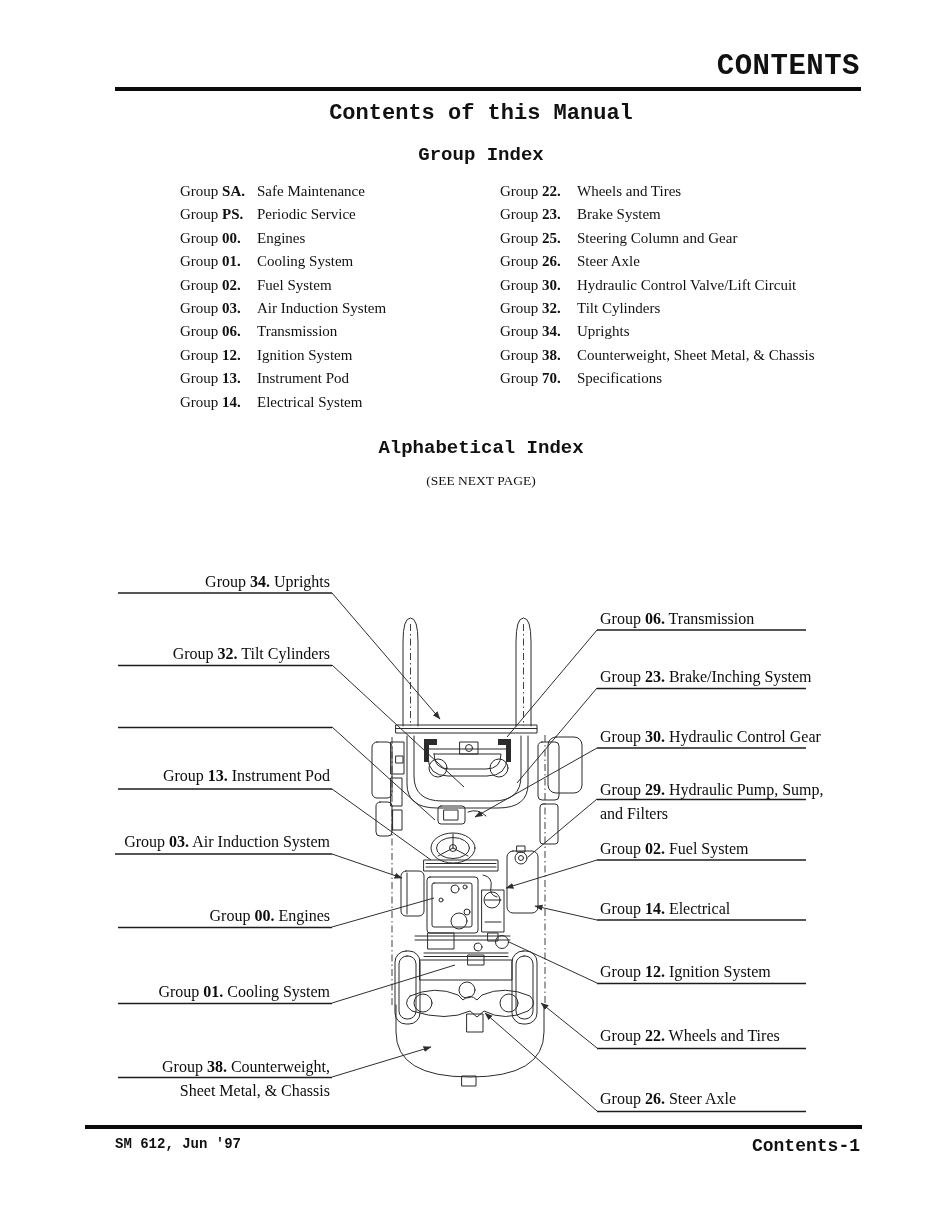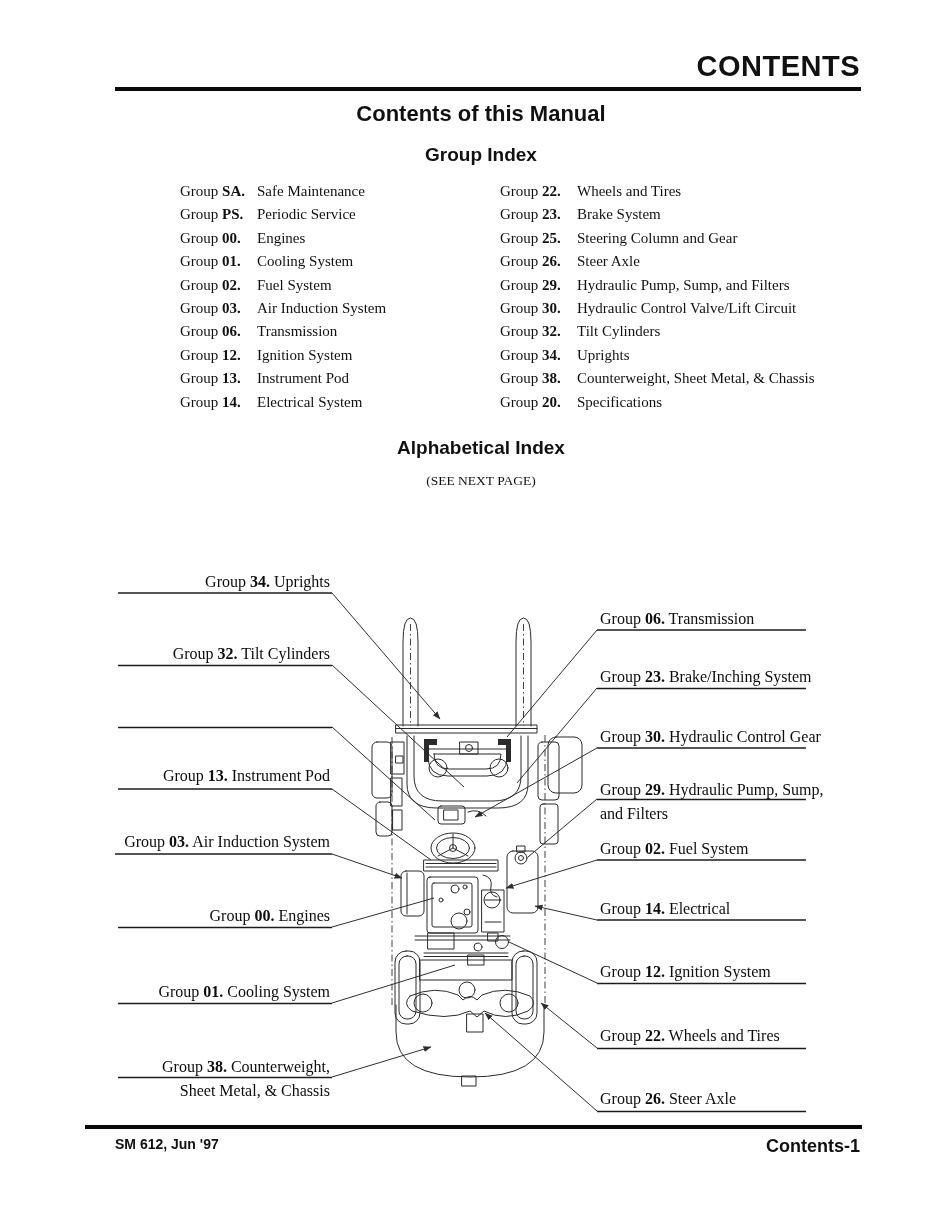--- a/index.html
+++ b/index.html
@@ -1,18 +1,18 @@
 <!DOCTYPE html>
 <html><head>
 <meta charset="utf-8">
 <style>
   html,body{margin:0;padding:0;background:#e8e8e8;}
   .page{position:relative;width:942px;height:1211px;background:#ffffff;margin:0 auto;overflow:hidden;color:#111;}
   .abs{position:absolute;}
-  .sansb{font-family:Liberation Sans, sans-serif;font-weight:bold;}
+  .sansb{font-family:Liberation Mono, monospace;font-weight:bold;}
   .serif{font-family:"Liberation Serif","DejaVu Serif",serif;}
   .ctr{left:20px;width:922px;text-align:center;}
   
   .doc-header{top:50px;right:82px;font-size:29px;letter-spacing:.5px;}
   .header-rule{top:87px;left:115px;width:746px;height:4px;background:#0a0a0a;}
   .main-title{top:101px;font-size:22px;}
   .section-h{font-size:19px;}
   .gi-head{top:144px;}
   .alpha-head{top:437px;}
   .alpha-note{top:473px;font-size:13.5px;}
@@ -61,26 +61,25 @@
     <div><span class="gi-lab"><span>Group</span> <b>12.</b></span><span>Ignition System</span></div>
     <div><span class="gi-lab"><span>Group</span> <b>13.</b></span><span>Instrument Pod</span></div>
     <div><span class="gi-lab"><span>Group</span> <b>14.</b></span><span>Electrical System</span></div>
   </div>
 
   <div class="abs serif gi-col gi-col-right">
     <div><span class="gi-lab"><span>Group</span> <b>22.</b></span><span>Wheels and Tires</span></div>
     <div><span class="gi-lab"><span>Group</span> <b>23.</b></span><span>Brake System</span></div>
     <div><span class="gi-lab"><span>Group</span> <b>25.</b></span><span>Steering Column and Gear</span></div>
     <div><span class="gi-lab"><span>Group</span> <b>26.</b></span><span>Steer Axle</span></div>
-    <div><span class="gi-lab"><span>Group</span> <b>29.</b></span><span>Hydraulic Pump, Sump, and Filters</span></div>
     <div><span class="gi-lab"><span>Group</span> <b>30.</b></span><span>Hydraulic Control Valve/Lift Circuit</span></div>
     <div><span class="gi-lab"><span>Group</span> <b>32.</b></span><span>Tilt Cylinders</span></div>
     <div><span class="gi-lab"><span>Group</span> <b>34.</b></span><span>Uprights</span></div>
     <div><span class="gi-lab"><span>Group</span> <b>38.</b></span><span>Counterweight, Sheet Metal, &amp; Chassis</span></div>
-    <div><span class="gi-lab"><span>Group</span> <b>20.</b></span><span>Specifications</span></div>
+    <div><span class="gi-lab"><span>Group</span> <b>70.</b></span><span>Specifications</span></div>
   </div>
 
   <div class="abs sansb ctr section-h alpha-head">Alphabetical Index</div>
   <div class="abs serif ctr alpha-note">(SEE NEXT PAGE)</div>
 
   <svg class="abs overlay" width="942" height="1211" viewBox="0 0 942 1211" xmlns="http://www.w3.org/2000/svg">
     <defs>
       <marker id="arr" markerWidth="9" markerHeight="8" refX="7.5" refY="3" orient="auto">
         <path d="M0,0 L8,3 L0,6 Z" fill="#2e2e2e"></path>
       </marker>

